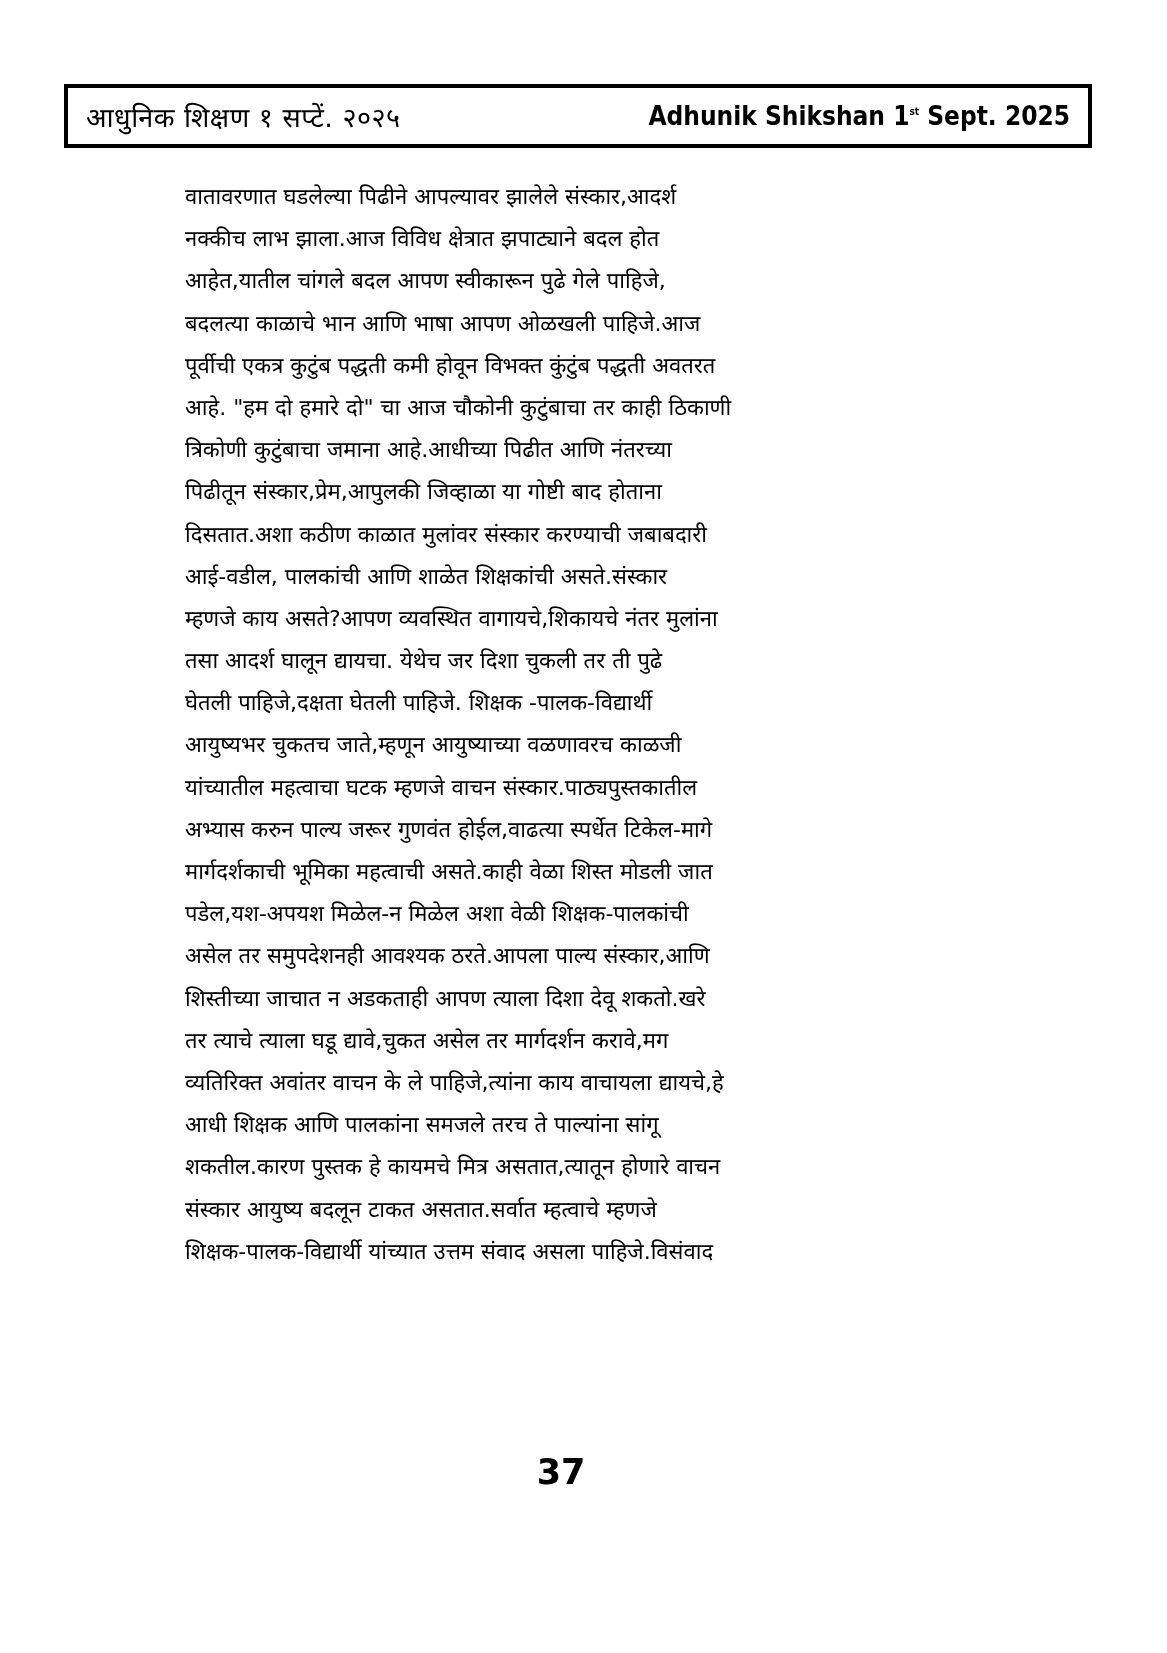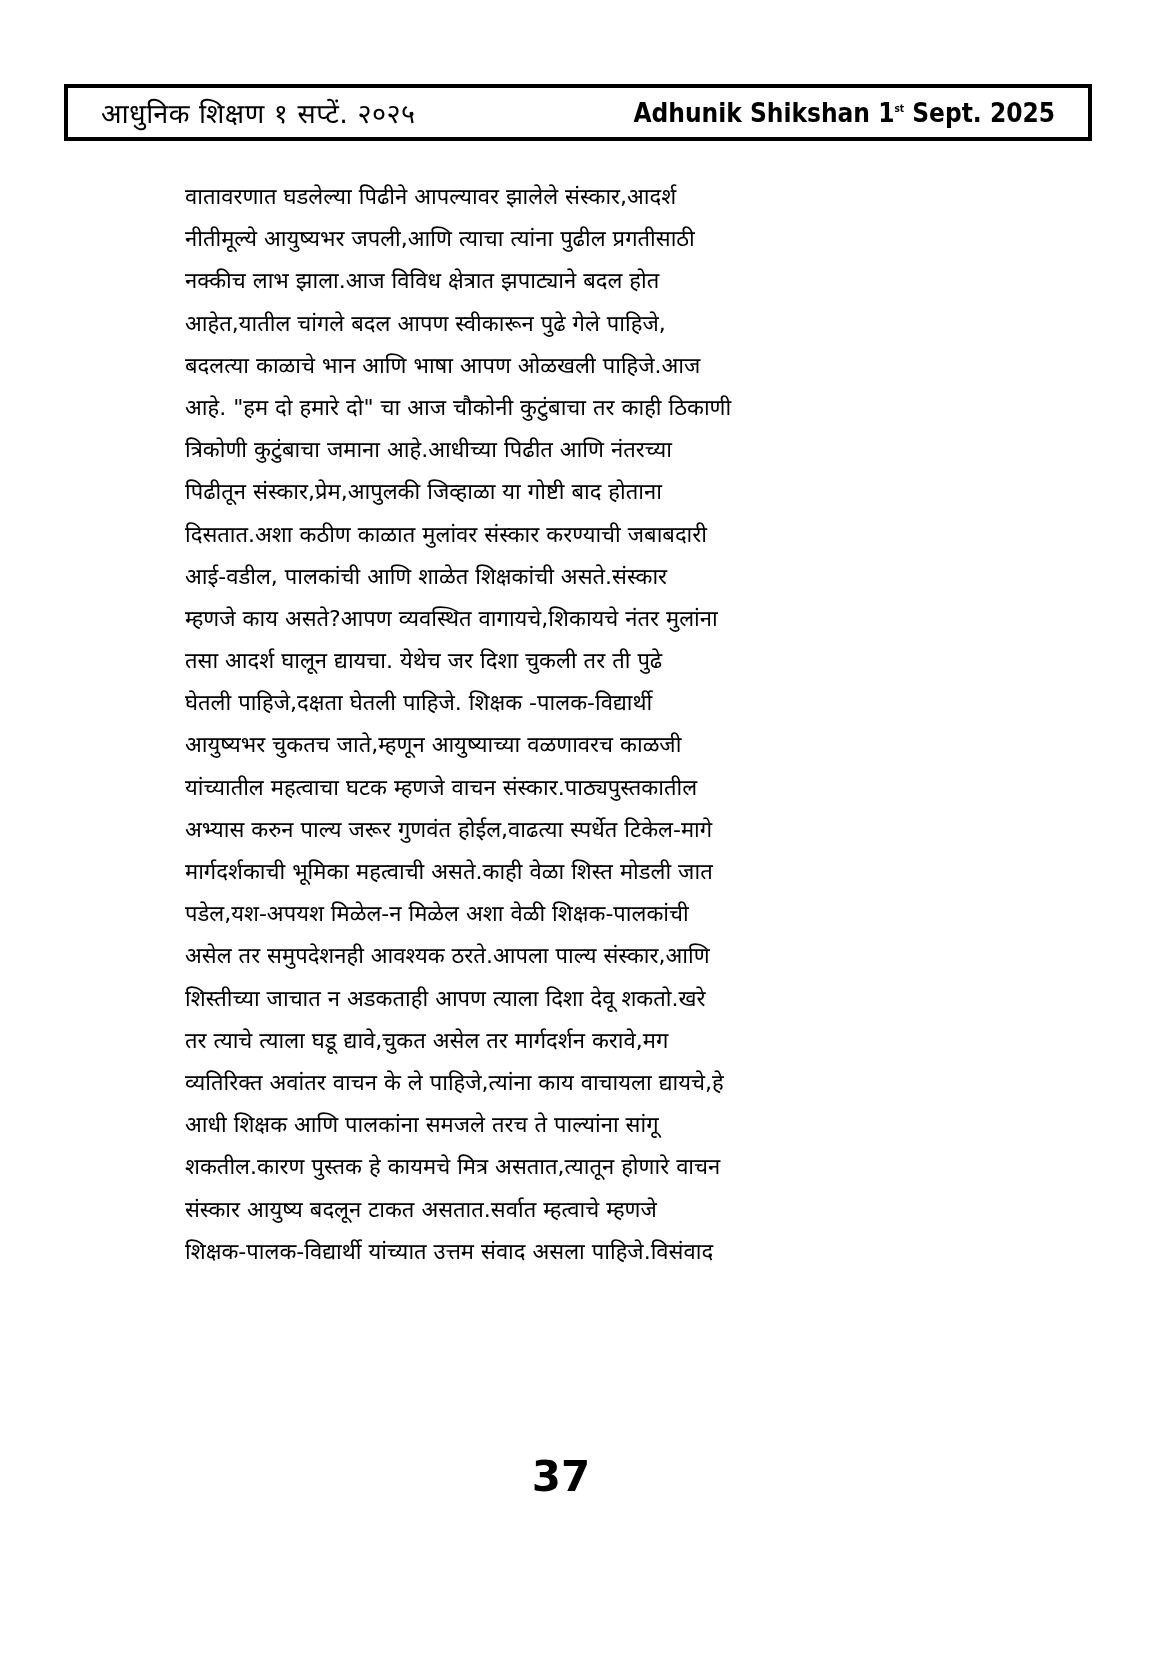--- a/index.html
+++ b/index.html
@@ -15,27 +15,27 @@
     background: #ffffff;
     font-family: "DejaVu Sans", sans-serif;
     color: #000000;
     overflow: hidden;
   }
   .header-box {
     position: absolute;
     left: 64px;
     top: 84px;
     width: 1028px;
-    height: 57px;
+    height: 64px;
     border: 4px solid #000000;
     box-sizing: border-box;
     display: flex;
     justify-content: space-between;
     align-items: center;
-    padding: 0 33px;
+    padding: 0 18px;
   }
   .header-left {
     font-size: 27px;
     letter-spacing: 0.5px;
     white-space: nowrap;
   }
   .header-right {
     font-size: 26px;
     font-weight: bold;
     white-space: nowrap;
@@ -66,40 +66,40 @@
     content: "";
     display: inline-block;
     width: 100%;
   }
   .page-number {
     position: absolute;
     left: 185px;
     width: 752px;
     top: 1452px;
     text-align: center;
-    font-size: 42px;
+    font-size: 35px;
     font-weight: bold;
   }
 </style>
 </head>
 <body>
 
 <div class="page">
 
   <div class="header-box">
     <span class="header-left">आधुनिक शिक्षण १ सप्टें. २०२५</span>
     <span class="header-right"><span>Adhunik Shikshan 1</span><sup>st</sup><span> Sept.  2025</span></span>
   </div>
 
   <div class="body-text">
     <div class="text-line">वातावरणात घडलेल्या पिढीने आपल्यावर झालेले संस्कार,आदर्श</div>
-    <div class="text-line">नीतीमूल्ये आयुष्यभर जपली,आणि त्याचा त्यांना पुढील प्रगतीसाठी</div>
     <div class="text-line">नक्कीच लाभ झाला.आज विविध क्षेत्रात झपाट्याने बदल होत</div>
     <div class="text-line">आहेत,यातील चांगले बदल आपण स्वीकारून पुढे गेले पाहिजे,</div>
     <div class="text-line">बदलत्या काळाचे भान आणि भाषा आपण ओळखली पाहिजे.आज</div>
+    <div class="text-line">पूर्वीची एकत्र कुटुंब पद्धती कमी होवून विभक्त कुंटुंब पद्धती अवतरत</div>
     <div class="text-line">आहे. "हम दो हमारे दो" चा आज चौकोनी कुटुंबाचा तर काही ठिकाणी</div>
     <div class="text-line">त्रिकोणी कुटुंबाचा जमाना आहे.आधीच्या पिढीत आणि नंतरच्या</div>
     <div class="text-line">पिढीतून संस्कार,प्रेम,आपुलकी जिव्हाळा या गोष्टी बाद होताना</div>
     <div class="text-line">दिसतात.अशा कठीण काळात मुलांवर संस्कार करण्याची जबाबदारी</div>
     <div class="text-line">आई-वडील, पालकांची आणि शाळेत शिक्षकांची असते.संस्कार</div>
     <div class="text-line">म्हणजे काय असते?आपण व्यवस्थित वागायचे,शिकायचे नंतर मुलांना</div>
     <div class="text-line">तसा आदर्श घालून द्यायचा. येथेच जर दिशा चुकली तर ती पुढे</div>
     <div class="text-line">घेतली पाहिजे,दक्षता घेतली पाहिजे. शिक्षक -पालक-विद्यार्थी</div>
     <div class="text-line">आयुष्यभर चुकतच जाते,म्हणून आयुष्याच्या वळणावरच काळजी</div>
     <div class="text-line">यांच्यातील महत्वाचा घटक म्हणजे वाचन संस्कार.पाठ्यपुस्तकातील</div>

